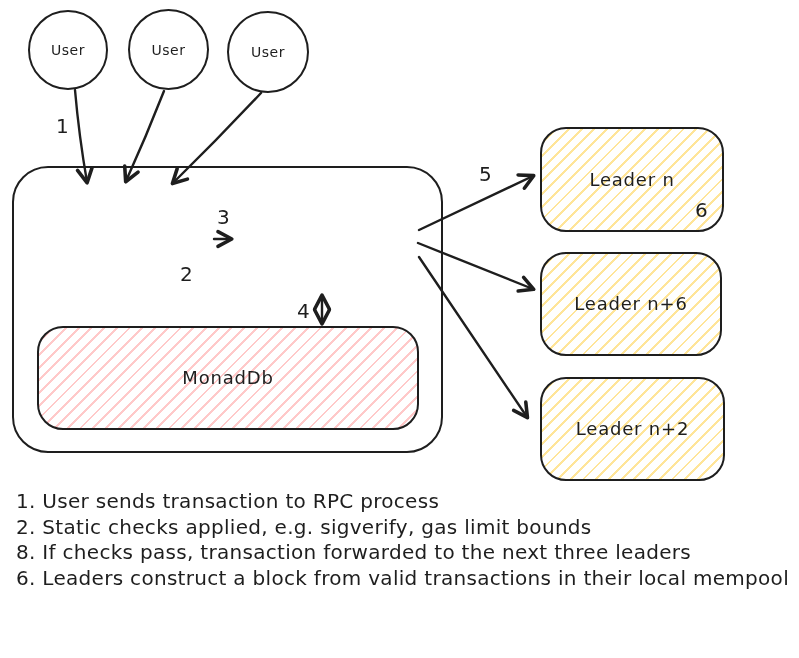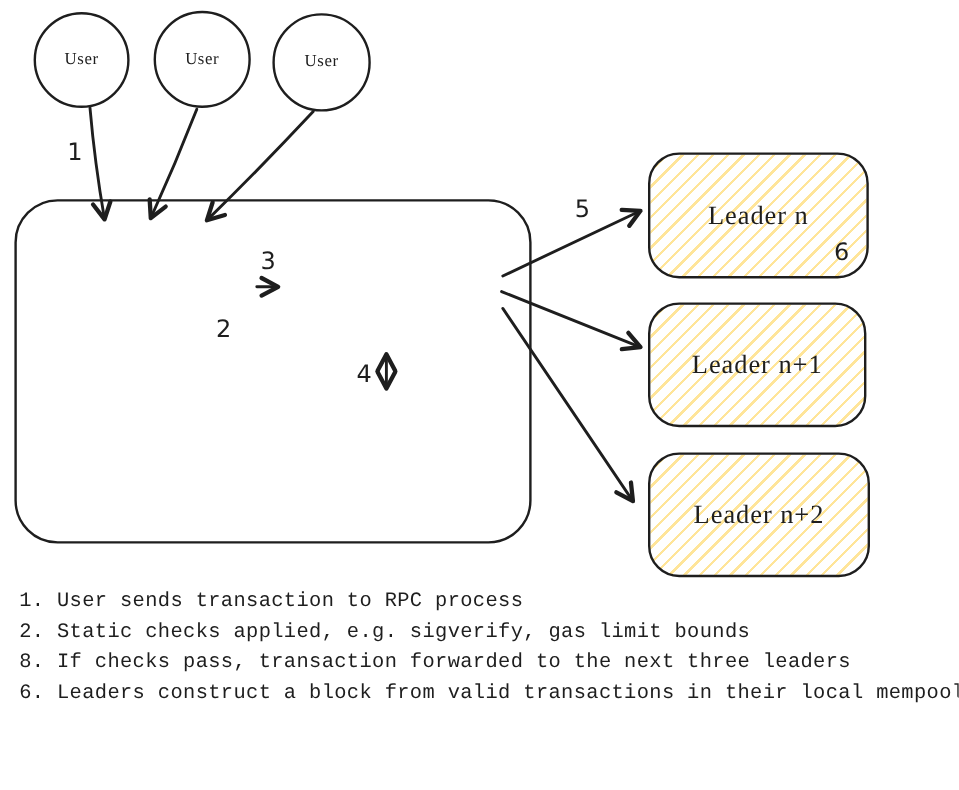--- a/index.html
+++ b/index.html
@@ -21,31 +21,30 @@
     overflow: hidden;
   }
   .shape {
     position: absolute;
     border: 2.5px solid var(--stroke);
     background: var(--background);
     display: flex;
     align-items: center;
     justify-content: center;
     text-align: right;
-    font-family: Liberation Serif, serif;
   }
   .rounded { border-radius: 26px; }
   .container-box { border-radius: 36px; background: transparent; }
   .circle { border-radius: 50%; font-size: 14px; letter-spacing: 0.5px; }
   .hatch-green  { background-image: repeating-linear-gradient(135deg, var(--green)  0, var(--green)  2px, transparent 2px, transparent 9px); }
   .hatch-blue   { background-image: repeating-linear-gradient(135deg, var(--blue)   0, var(--blue)   2px, transparent 2px, transparent 9px); }
   .hatch-red    { background-image: repeating-linear-gradient(135deg, var(--red)    0, var(--red)    2px, transparent 2px, transparent 9px); }
   .hatch-yellow { background-image: repeating-linear-gradient(135deg, var(--yellow) 0, var(--yellow) 2px, transparent 2px, transparent 9px); }
   .node-label {
-    font-size: 22px;
+    font-size: 18px;
     letter-spacing: 0.8px;
     white-space: pre-line;
     line-height: 24px;
   }
   .step-marker {
     position: absolute;
     font-size: 20px;
     font-weight: 500;
     letter-spacing: 0.5px;
   }
@@ -55,25 +54,24 @@
     width: 799px; height: 658px;
     pointer-events: none;
   }
   .notes {
     position: absolute;
     left: 16px;
     top: 489px;
     width: 775px;
   }
   .note-line {
-    font-size: 17px;
+    font-size: 20px;
     line-height: 25.5px;
     letter-spacing: 0.3px;
     white-space: nowrap;
-    font-family: Liberation Mono, monospace;
   }
 </style>
 </head>
 <body>
 
 <div class="canvas">
 
   <div class="shape circle" style="left:28px; top:10px; width:80px; height:80px;">
     <span>User</span>
   </div>
@@ -81,26 +79,29 @@
     <span>User</span>
   </div>
   <div class="shape circle" style="left:227px; top:11px; width:82px; height:82px;">
     <span>User</span>
   </div>
 
   <div class="shape container-box" style="left:12px; top:166px; width:431px; height:287px;"></div>
 
 
 
+  <div class="shape rounded hatch-red" style="left:37px; top:326px; width:382px; height:104px;">
+    <span class="node-label">MonadDb</span>
+  </div>
 
   <div class="shape rounded hatch-yellow" style="left:540px; top:127px; width:184px; height:105px;">
     <span class="node-label">Leader n</span>
   </div>
   <div class="shape rounded hatch-yellow" style="left:540px; top:252px; width:182px; height:104px;">
-    <span class="node-label">Leader n+1</span>
+    <span class="node-label">Leader n+6</span>
   </div>
   <div class="shape rounded hatch-yellow" style="left:540px; top:377px; width:185px; height:104px;">
     <span class="node-label">Leader n+2</span>
   </div>
 
   <svg class="arrow-layer" viewBox="0 0 799 658" xmlns="http://www.w3.org/2000/svg">
     <defs>
       <marker id="ah" viewBox="0 0 14 14" refX="11" refY="7" markerWidth="9.5" markerHeight="9.5" orient="auto-start-reverse">
         <path d="M3,2.5 L11.5,7 L3,11.5" fill="none" stroke="var(--stroke)" stroke-width="2.2" stroke-linecap="round" stroke-linejoin="round"></path>
       </marker>

